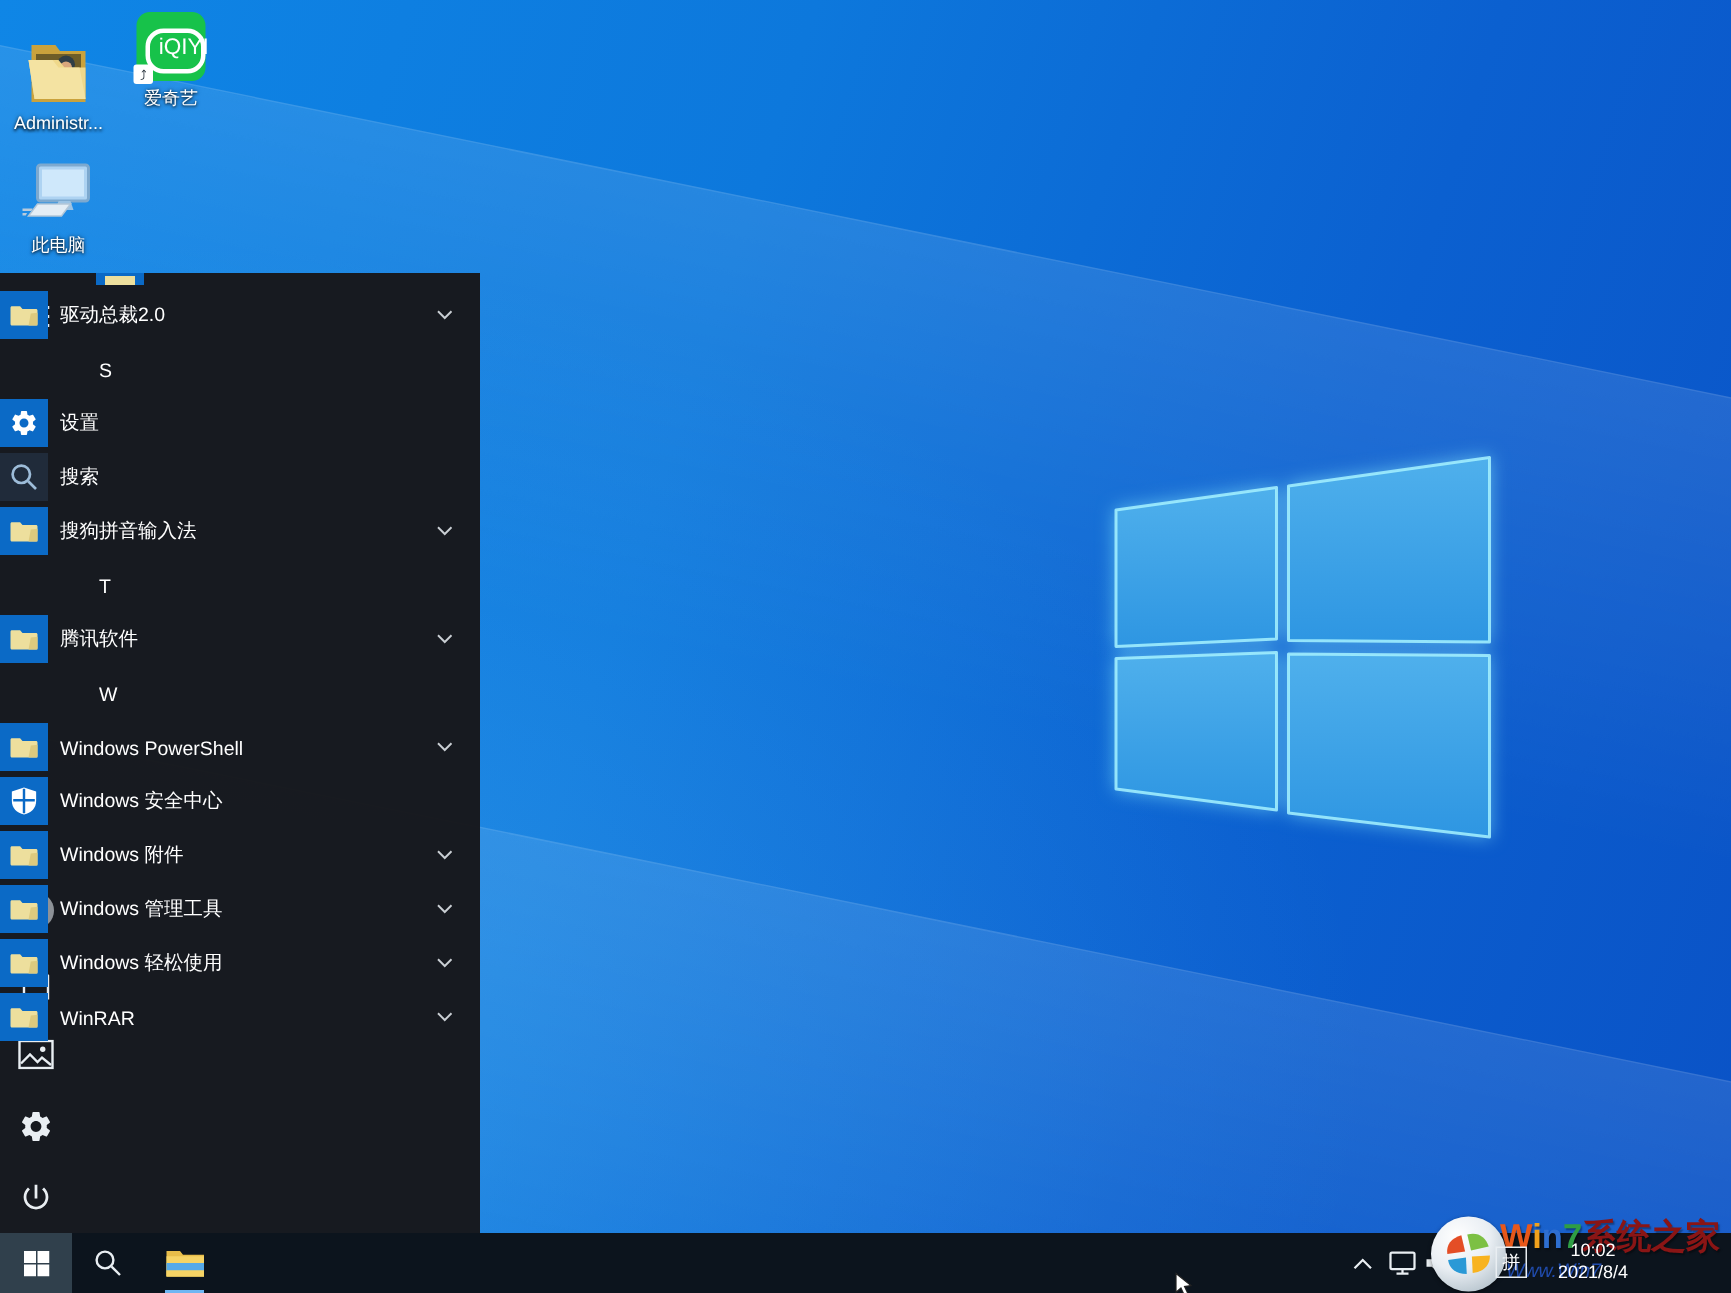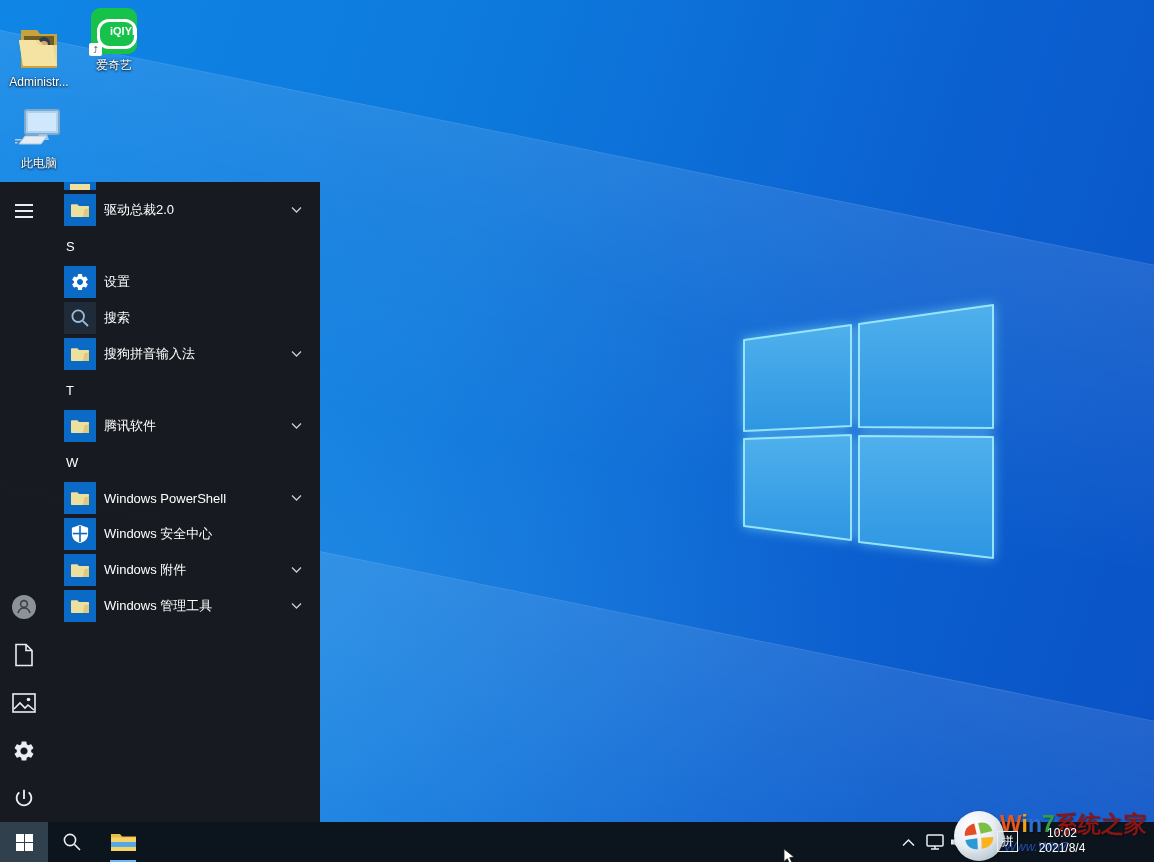--- a/index.html
+++ b/index.html
@@ -20,32 +20,32 @@
     filter:drop-shadow(0 0 6px rgba(140,240,255,.55));}
 
   
   .desktop-icon{position:absolute;width:78px;text-align:center;color:#fff;font-size:12px;z-index:2;}
   .desktop-icon .di-label{margin-top:3px;text-shadow:0 1px 2px rgba(0,0,0,.85),0 0 3px rgba(0,0,0,.5);
     white-space:nowrap;overflow:hidden;text-overflow:ellipsis;}
   .di-img{height:48px;display:flex;align-items:flex-end;justify-content:center;position:relative;}
   .iqiyi-tile{width:46px;height:46px;border-radius:9px;position:relative;
     display:flex;align-items:center;justify-content:center;}
   .iqiyi-ring{position:absolute;left:6px;top:11px;width:34px;height:24px;border:3px solid #fff;border-radius:12px;}
-  .iqiyi-word{position:relative;color:#fff;font-weight:bold;font-size:11px;letter-spacing:0;margin-left:17px;}
+  .iqiyi-word{position:relative;color:#fff;font-weight:normal;font-size:15px;letter-spacing:0;margin-left:17px;}
   .shortcut-badge{position:absolute;left:-2px;bottom:-2px;width:13px;height:13px;background:#fff;
     border-radius:2px;display:flex;align-items:center;justify-content:center;font-size:9px;color:#16222c;}
 
   
   .start-menu{position:absolute;left:0;top:182px;width:320px;height:640px;
     background:rgba(23,24,28,.985);z-index:4;}
   .rail-btn{position:absolute;left:0;width:48px;height:48px;display:flex;align-items:center;justify-content:center;cursor:pointer;}
   .partial-tile{position:absolute;left:64px;top:0;width:32px;height:8px;background:#0b6ac6;overflow:hidden;}
   .partial-tile i{position:absolute;left:6px;top:2px;width:20px;height:10px;background:#eddf9d;display:block;}
   .app-list{position:absolute;left:0;top:10px;right:0;}
-  .app-row{position:relative;height:36px;display:flex;align-items:center;padding-left:64px;cursor:pointer;}
+  .app-row{position:relative;height:36px;display:flex;align-items:center;cursor:pointer;}
   .tile{width:32px;height:32px;background:#0b6ac6;display:flex;align-items:center;justify-content:center;flex:0 0 32px;}
   .tile.search{background:#202b3a;}
   .app-label{margin-left:8px;font-size:13px;color:#fff;white-space:nowrap;}
   .chev{position:absolute;right:18px;top:50%;transform:translateY(-50%);}
   .section-row{height:36px;display:flex;align-items:center;padding-left:66px;font-size:13px;color:#fff;cursor:pointer;}
 
   
   .taskbar{position:absolute;left:0;top:822px;width:1154px;height:40px;background:#0c141d;z-index:5;}
   .tb-btn{position:absolute;top:0;height:40px;display:flex;align-items:center;justify-content:center;cursor:pointer;}
   .tb-start{left:0;width:48px;background:#30404c;}
@@ -283,20 +283,44 @@
             <svg width="20" height="15" viewBox="0 0 20 15">
               <path d="M1 2.2 c0-.6.4-1 1-1 h5.4 l1.6 1.8 H18 c.6 0 1 .4 1 1 V13 c0 .6-.4 1-1 1 H2 c-.6 0-1-.4-1-1z" fill="#eddf9d"></path>
               <path d="M13 14 H19 V5.5 L14.5 6z" fill="#ddca7e"></path>
             </svg>
           </div>
           <div class="app-label">Windows 管理工具</div>
           <svg class="chev" width="11" height="7" viewBox="0 0 11 7">
             <path d="M1 1 L5.5 5.5 L10 1" fill="none" stroke="#c9ced3" stroke-width="1.3"></path>
           </svg>
         </div>
+        <div class="app-row">
+          <div class="tile folder">
+            <svg width="20" height="15" viewBox="0 0 20 15">
+              <path d="M1 2.2 c0-.6.4-1 1-1 h5.4 l1.6 1.8 H18 c.6 0 1 .4 1 1 V13 c0 .6-.4 1-1 1 H2 c-.6 0-1-.4-1-1z" fill="#eddf9d"></path>
+              <path d="M13 14 H19 V5.5 L14.5 6z" fill="#ddca7e"></path>
+            </svg>
+          </div>
+          <div class="app-label">Windows 轻松使用</div>
+          <svg class="chev" width="11" height="7" viewBox="0 0 11 7">
+            <path d="M1 1 L5.5 5.5 L10 1" fill="none" stroke="#c9ced3" stroke-width="1.3"></path>
+          </svg>
+        </div>
+        <div class="app-row">
+          <div class="tile folder">
+            <svg width="20" height="15" viewBox="0 0 20 15">
+              <path d="M1 2.2 c0-.6.4-1 1-1 h5.4 l1.6 1.8 H18 c.6 0 1 .4 1 1 V13 c0 .6-.4 1-1 1 H2 c-.6 0-1-.4-1-1z" fill="#eddf9d"></path>
+              <path d="M13 14 H19 V5.5 L14.5 6z" fill="#ddca7e"></path>
+            </svg>
+          </div>
+          <div class="app-label">WinRAR</div>
+          <svg class="chev" width="11" height="7" viewBox="0 0 11 7">
+            <path d="M1 1 L5.5 5.5 L10 1" fill="none" stroke="#c9ced3" stroke-width="1.3"></path>
+          </svg>
+        </div>
       </div>
   </div>
 
   <div class="taskbar">
     <div class="tb-btn tb-start">
       <svg width="17" height="17" viewBox="0 0 17 17">
         <g fill="#fff">
             <rect width="8" height="8"></rect>
             <rect x="9" width="8" height="8"></rect>
             <rect y="9" width="8" height="8"></rect>

